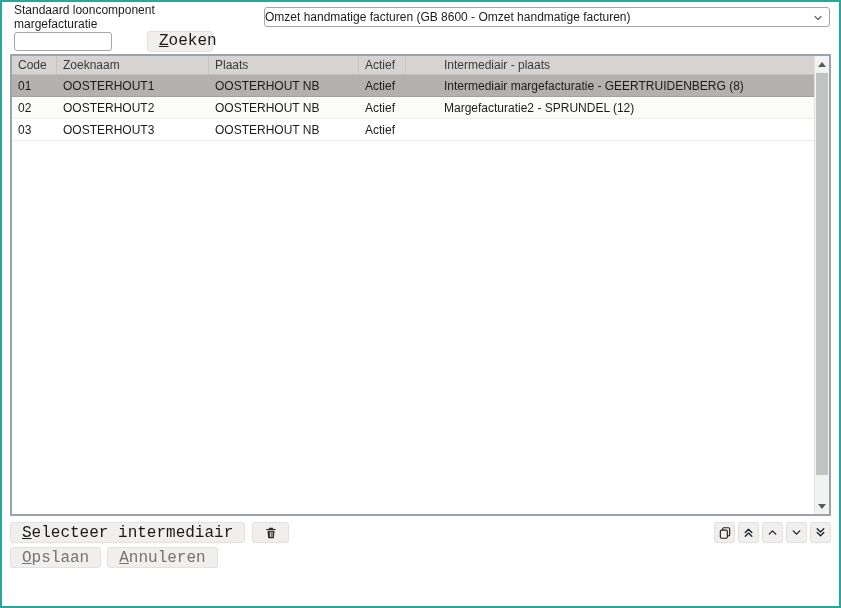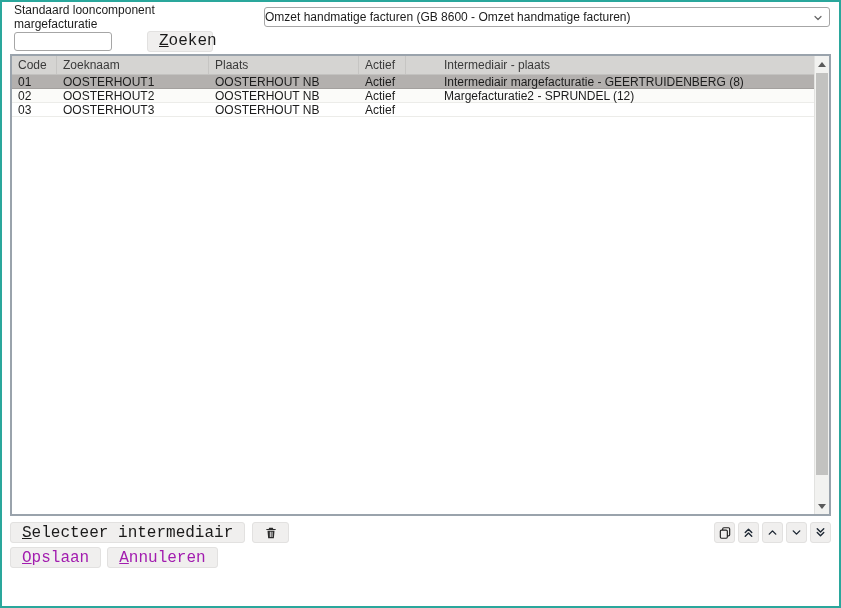--- a/index.html
+++ b/index.html
@@ -58,41 +58,41 @@
     width:98px;height:19px;border:1px solid #a6a6a6;border-radius:3px;
     font-family:inherit;font-size:12px;padding:0 4px;outline:none;flex:none;
   }
   .btn{
     background:var(--btn-bg);border:1px solid var(--btn-border);border-radius:3px;
     font-family:Liberation Mono, monospace;font-size:16px;color:#1a1a1a;height:21px;
     padding:0 11px;cursor:pointer;white-space:nowrap;
   }
   .btn .key{text-decoration:underline;}
   .btn-zoeken{margin-left:6px;width:66px;flex:none;}
-  .btn:disabled{color:#a21caf;cursor:default;}
+  .btn:disabled{color:#737373;cursor:default;}
   
   .table{
     margin:3px 8px 0 8px;height:462px;flex:none;
     border:2px solid var(--table-border);
     background:#fff;position:relative;
     display:flex;flex-direction:column;overflow:hidden;
   }
   .thead{
     display:flex;flex:0 0 19px;height:19px;background:var(--header-bg);
     font-size:12px;color:#3a3a3a;margin-right:15px;
     border-bottom:1px solid #c3c2c0;
   }
   .th{
     padding:2px 0 12px 6px;white-space:nowrap;overflow:hidden;
     border-right:1px solid #c6c5c3;cursor:pointer;
   }
   .th:last-child{border-right:none;}
   .tbody{flex:1;margin-right:15px;overflow:hidden;}
   .tr{
-    display:flex;height:14px;align-items:center;font-size:12px;color:#1c1c1c;
+    display:flex;height:22px;align-items:center;font-size:12px;color:#1c1c1c;
     border-bottom:1px solid #ecece9;background:#fff;cursor:pointer;
   }
   .tr:nth-child(even){background:#fbfbf9;}
   .tr.selected{background:var(--selected-row);border-bottom-color:#a3a09e;}
   .td{padding-left:6px;white-space:nowrap;overflow:hidden;}
   .col-code{width:45px;flex:none;}
   .col-zoeknaam{width:152px;flex:none;}
   .col-plaats{width:150px;flex:none;}
   .col-status{width:47px;flex:none;}
   .col-inter{flex:1;margin-left:32px;}

